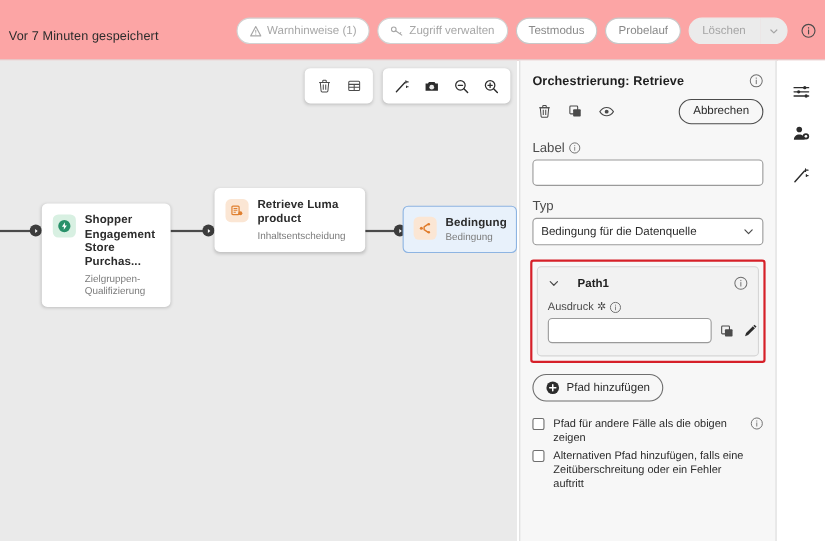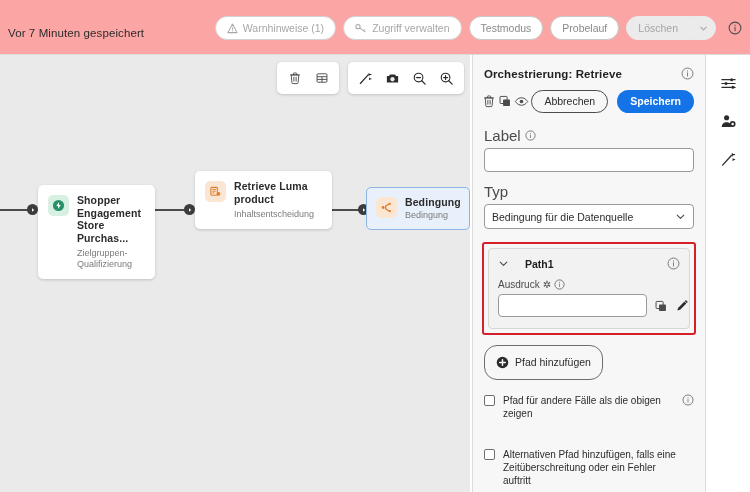--- a/index.html
+++ b/index.html
@@ -160,21 +160,21 @@
     height: 23px; padding: 0 13px;
     border: none; border-radius: 12px;
     background: #1473e6; color: #ffffff;
     font-size: 10.5px; font-weight: bold;
     font-family: "Liberation Sans", sans-serif;
     display: inline-flex; align-items: center; line-height: 1;
   }
 
   .field { padding: 0 11px; }
   .field-label {
-    font-size: 15px; color: #4b4b4b;
+    font-size: 12px; color: #4b4b4b;
     display: flex; align-items: center; gap: 4px;
     margin-bottom: 4px;
   }
   .req-ast { color: #4b4b4b; font-size: 10px; }
   .txt-input {
     width: 100%; height: 24px;
     border: 1px solid #9a9a9a; border-radius: 4px;
     background: #ffffff;
     font-size: 10.5px; color: #2c2c2c;
     font-family: "Liberation Sans", sans-serif;
@@ -224,21 +224,21 @@
     font-family: "Liberation Sans", sans-serif;
     font-size: 10.5px; padding: 0 6px;
   }
   .expr-icon {
     width: 17px; height: 17px;
     display: flex; align-items: center; justify-content: center;
   }
 
   .add-path-btn {
     margin: 10px 11px 0 11px;
-    height: 35px; padding: 0 11px;
+    height: 25px; padding: 0 11px;
     border: 1px solid #6e6e6e; border-radius: 13px;
     background: #f7f7f7; color: #2c2c2c;
     font-size: 10.5px; font-family: "Liberation Sans", sans-serif;
     display: inline-flex; align-items: center; gap: 6px;
     line-height: 1;
   }
 
   .check-row {
     display: flex; align-items: flex-start;
     padding: 0 11px; margin-top: 14px;
@@ -468,21 +468,20 @@
           <rect x="5.4" y="5.8" width="7.4" height="7" rx=".8" fill="#4b4b4b"></rect>
         </svg>
     </div>
     <div class="picon">
       <svg width="15" height="15" viewBox="0 0 16 16">
           <path d="M1.4 8s2.6-4 6.6-4 6.6 4 6.6 4-2.6 4-6.6 4S1.4 8 1.4 8z" fill="none" stroke="#4b4b4b" stroke-width="1.05"></path>
           <circle cx="8" cy="8" r="1.9" fill="#4b4b4b"></circle>
         </svg>
     </div>
     <button class="btn-cancel">Abbrechen</button>
-    <button class="btn-save">Speichern</button>
   </div>
 
   <div class="field" style="margin-top:13px;">
     <div class="field-label">
       <span>Label</span>
       <span>
         <svg width="11" height="11" viewBox="0 0 15 15">
             <circle cx="7.5" cy="7.5" r="6.3" fill="none" stroke="#6e6e6e" stroke-width="1.2"></circle>
             <rect x="7" y="6.3" width="1" height="4.6" fill="#6e6e6e"></rect>
             <rect x="7" y="4" width="1" height="1.3" fill="#6e6e6e"></rect>
@@ -569,21 +568,21 @@
     <div class="check-label">Pfad für andere Fälle als die obigen zeigen</div>
     <span class="check-info">
       <svg width="12" height="12" viewBox="0 0 15 15">
           <circle cx="7.5" cy="7.5" r="6.3" fill="none" stroke="#6e6e6e" stroke-width="1.1"></circle>
           <rect x="7" y="6.3" width="1" height="4.6" fill="#6e6e6e"></rect>
           <rect x="7" y="4" width="1" height="1.3" fill="#6e6e6e"></rect>
         </svg>
     </span>
   </div>
 
-  <div class="check-row" style="margin-top:28px;padding-right:20px;">
+  <div class="check-row" style="margin-top:3px;padding-right:20px;">
     <div class="checkbox"></div>
     <div class="check-label">Alternativen Pfad hinzufügen, falls eine Zeitüberschreitung oder ein Fehler auftritt</div>
   </div>
 </div>
 
 <div class="rail">
   <div class="rail-icons">
     <div class="rail-icon">
       <svg width="17" height="17" viewBox="0 0 18 18">
           <path d="M2 5h9M14 5h2M2 9h3M8 9h8M2 13h10M15 13h1" stroke="#2c2c2c" stroke-width="1.3" stroke-linecap="round"></path>

